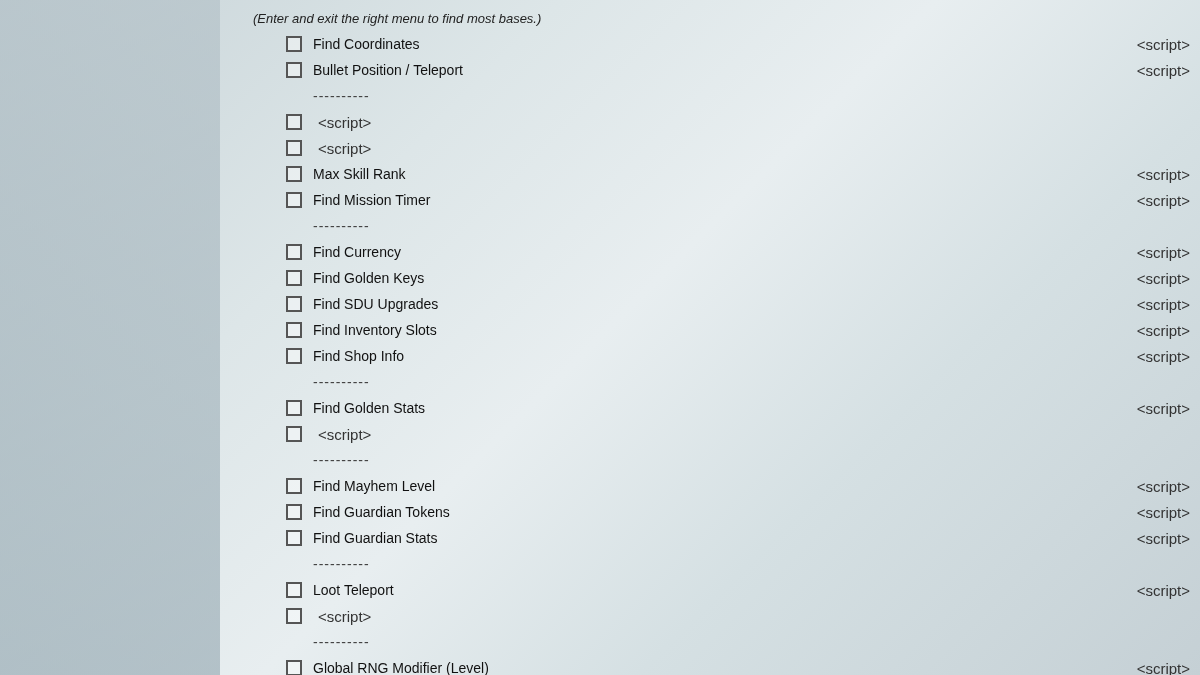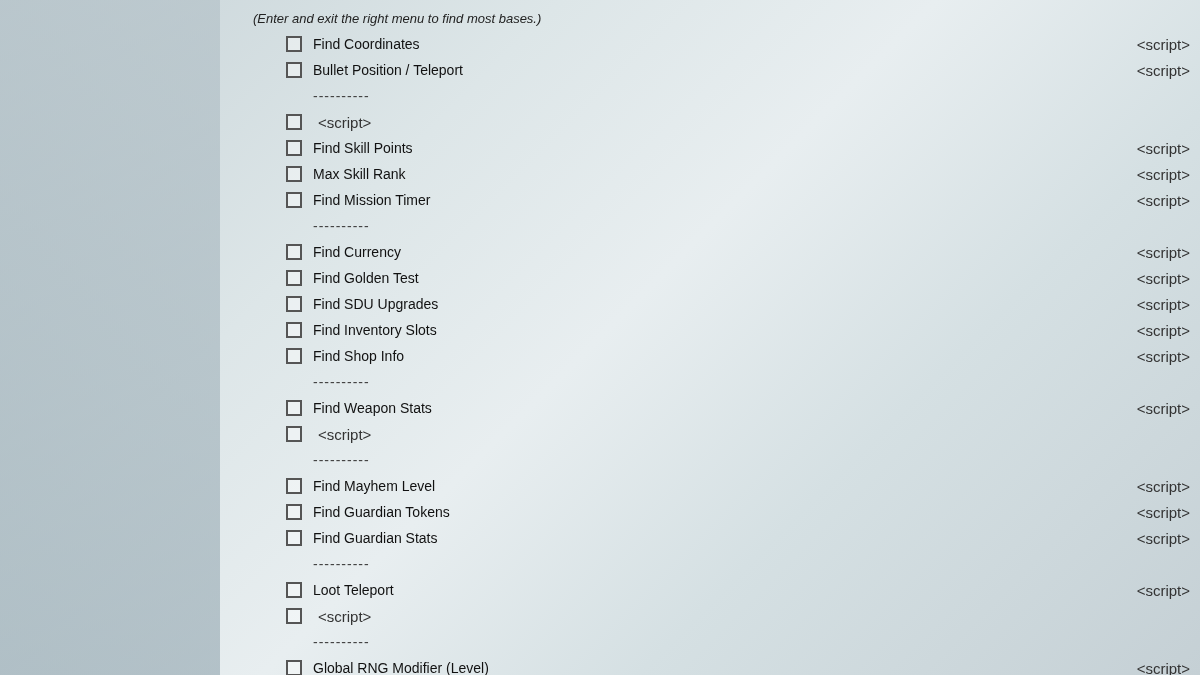--- a/index.html
+++ b/index.html
@@ -128,21 +128,20 @@
     <div class="list-item">
       <div class="checkbox-col">
         <input type="checkbox" class="checkbox" style="">
       </div>
       <span class="item-script">&lt;script&gt;</span>
     </div>
     <div class="list-item">
       <div class="checkbox-col">
         <input type="checkbox" class="checkbox" style="">
       </div>
-      <span class="item-label">Find Skill Points</span>
       <span class="item-script">&lt;script&gt;</span>
     </div>
     <div class="list-item">
       <div class="checkbox-col">
         <input type="checkbox" class="checkbox" style="">
       </div>
       <span class="item-label">Max Skill Rank</span>
       <span class="item-script">&lt;script&gt;</span>
     </div>
     <div class="list-item">
@@ -160,21 +159,21 @@
       <div class="checkbox-col">
         <input type="checkbox" class="checkbox" style="">
       </div>
       <span class="item-label">Find Currency</span>
       <span class="item-script">&lt;script&gt;</span>
     </div>
     <div class="list-item">
       <div class="checkbox-col">
         <input type="checkbox" class="checkbox" style="">
       </div>
-      <span class="item-label">Find Golden Test</span>
+      <span class="item-label">Find Golden Keys</span>
       <span class="item-script">&lt;script&gt;</span>
     </div>
     <div class="list-item">
       <div class="checkbox-col">
         <input type="checkbox" class="checkbox" style="">
       </div>
       <span class="item-label">Find SDU Upgrades</span>
       <span class="item-script">&lt;script&gt;</span>
     </div>
     <div class="list-item">
@@ -192,21 +191,21 @@
       <span class="item-script">&lt;script&gt;</span>
     </div>
     <div class="list-item">
       <div class="checkbox-col"></div>
       <span class="item-label separator">----------</span>
     </div>
     <div class="list-item">
       <div class="checkbox-col">
         <input type="checkbox" class="checkbox" style="">
       </div>
-      <span class="item-label">Find Weapon Stats</span>
+      <span class="item-label">Find Golden Stats</span>
       <span class="item-script">&lt;script&gt;</span>
     </div>
     <div class="list-item">
       <div class="checkbox-col">
         <input type="checkbox" class="checkbox" style="">
       </div>
       <span class="item-script">&lt;script&gt;</span>
     </div>
     <div class="list-item">
       <div class="checkbox-col"></div>

